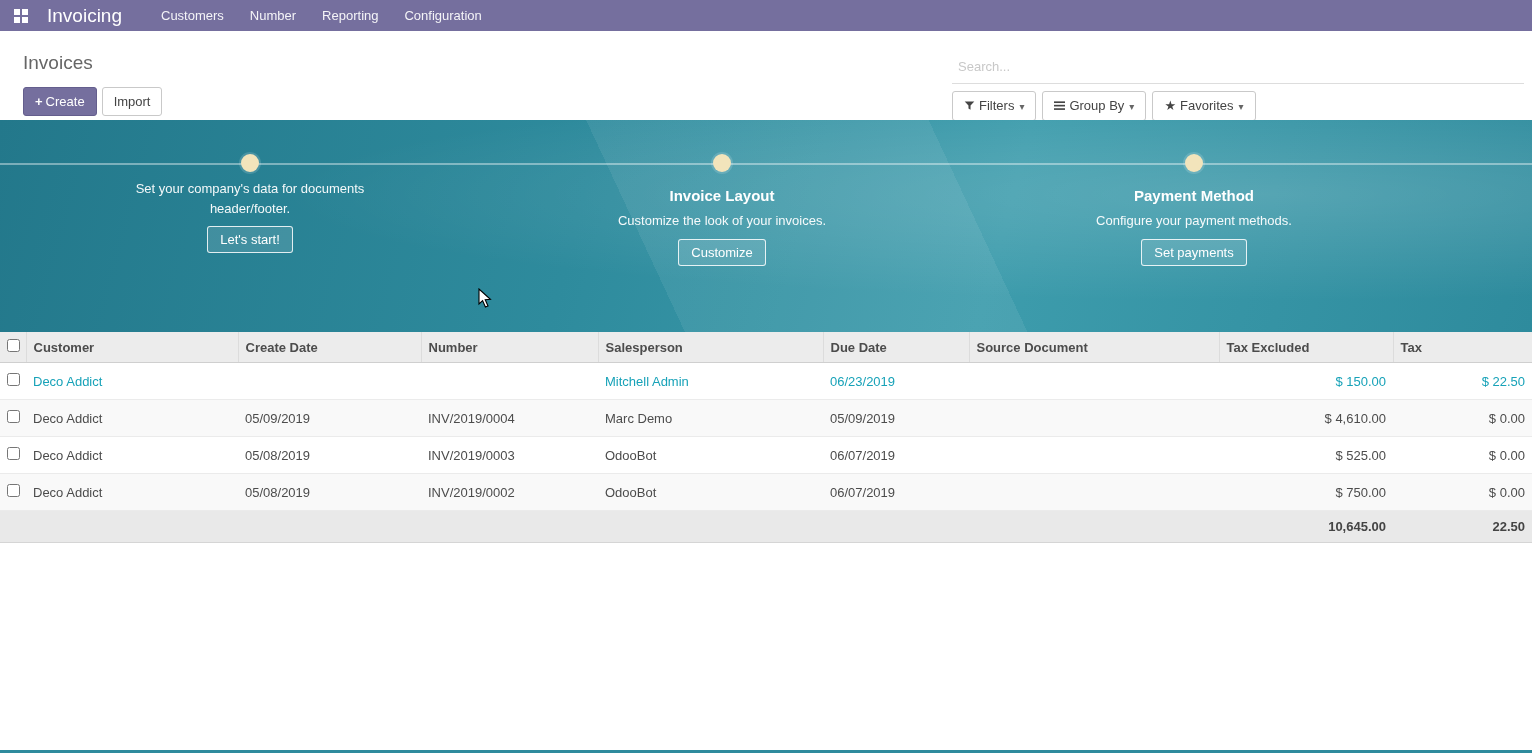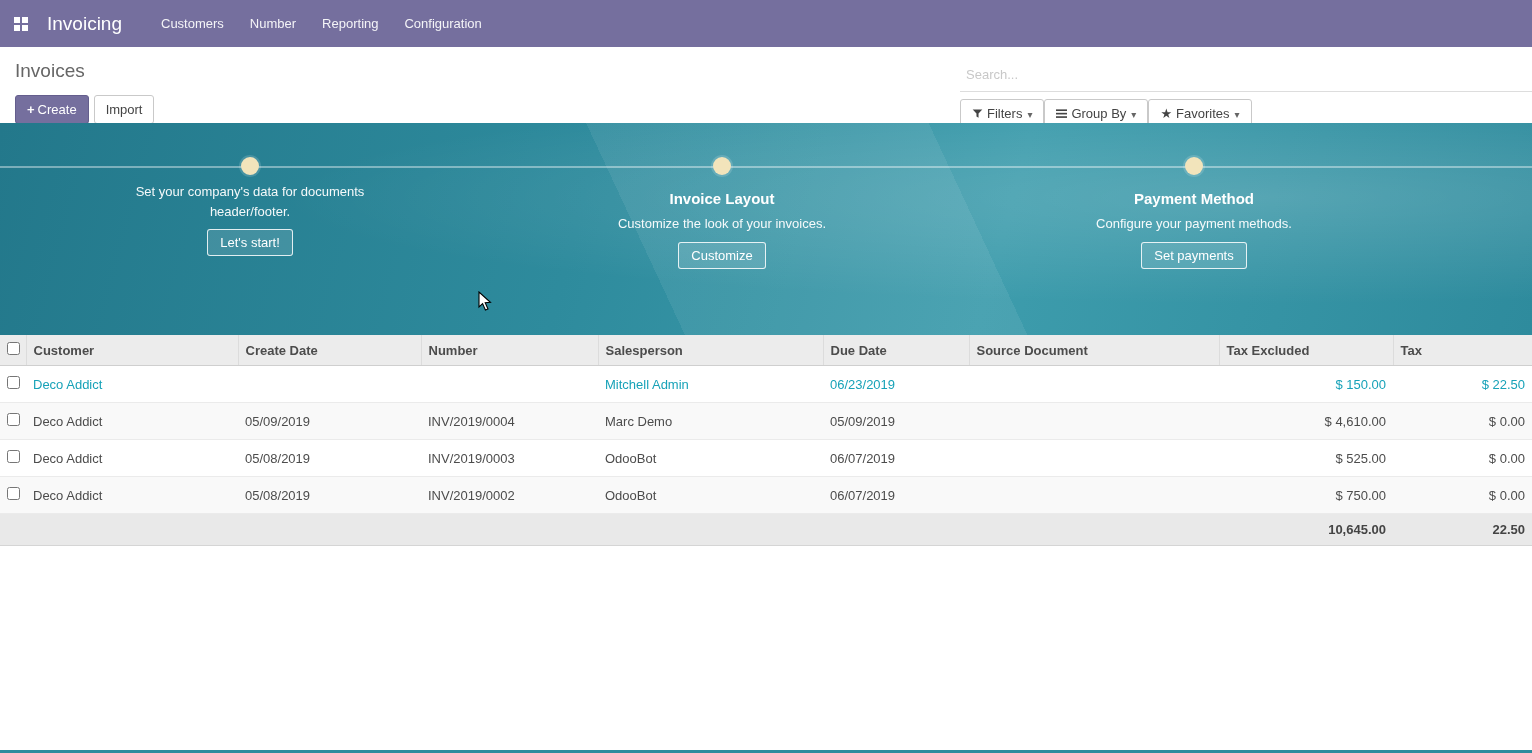--- a/index.html
+++ b/index.html
@@ -7,21 +7,21 @@
   body {
     font-family: "Liberation Sans", sans-serif;
     background: #ffffff;
     color: #4c4c4c;
     position: relative;
     overflow: hidden;
   }
 
   
   .navbar {
-    height: 47px;
+    height: 31px;
     background: #756f9e;
     display: flex;
     align-items: center;
     color: #fff;
   }
   .apps-icon {
     width: 41px; height: 41px;
     display: flex; align-items: center; justify-content: center;
     cursor: pointer;
   }
@@ -35,22 +35,22 @@
     padding: 0 13px;
     display: flex; align-items: center;
     text-decoration: none;
     cursor: pointer;
   }
 
   
   .control-panel {
     display: flex;
     justify-content: space-between;
-    padding: 0;
-    height: 76px;
+    padding: 8px;
+    height: 89px;
   }
   .cp-left { padding: 13px 0 0 15px; }
   .page-title { font-size: 19px; font-weight: 400; color: #666; margin-bottom: 13px; }
   .cp-buttons { display: flex; gap: 5px; }
   .btn {
     font-family: "Liberation Sans", sans-serif;
     font-size: 13px;
     padding: 5px 11px;
     border-radius: 3px;
     border: 1px solid #c9c9c9;
@@ -74,21 +74,21 @@
     width: 100%;
     border: none;
     border-bottom: 1px solid #dddddd;
     font-size: 13px;
     padding: 5px 6px 9px 6px;
     outline: none;
     color: #4c4c4c;
     font-family: "Liberation Sans", sans-serif;
   }
   .search-input::placeholder { color: #c8c8c8; }
-  .filter-bar { display: flex; margin-top: 7px; }
+  .filter-bar { display: flex; gap: 6px; margin-top: 7px; }
 
   
   .banner {
     position: relative;
     height: 212px;
     background:
       radial-gradient(ellipse at 82% 35%, rgba(255,255,255,0.16), rgba(255,255,255,0) 55%),
       linear-gradient(65deg, rgba(255,255,255,0) 42%, rgba(255,255,255,0.07) 42%, rgba(255,255,255,0.07) 63%, rgba(255,255,255,0) 63%),
       linear-gradient(105deg, #23788b 0%, #2e8b9d 38%, #3d9cac 65%, #2e8b9d 100%);
     overflow: hidden;

